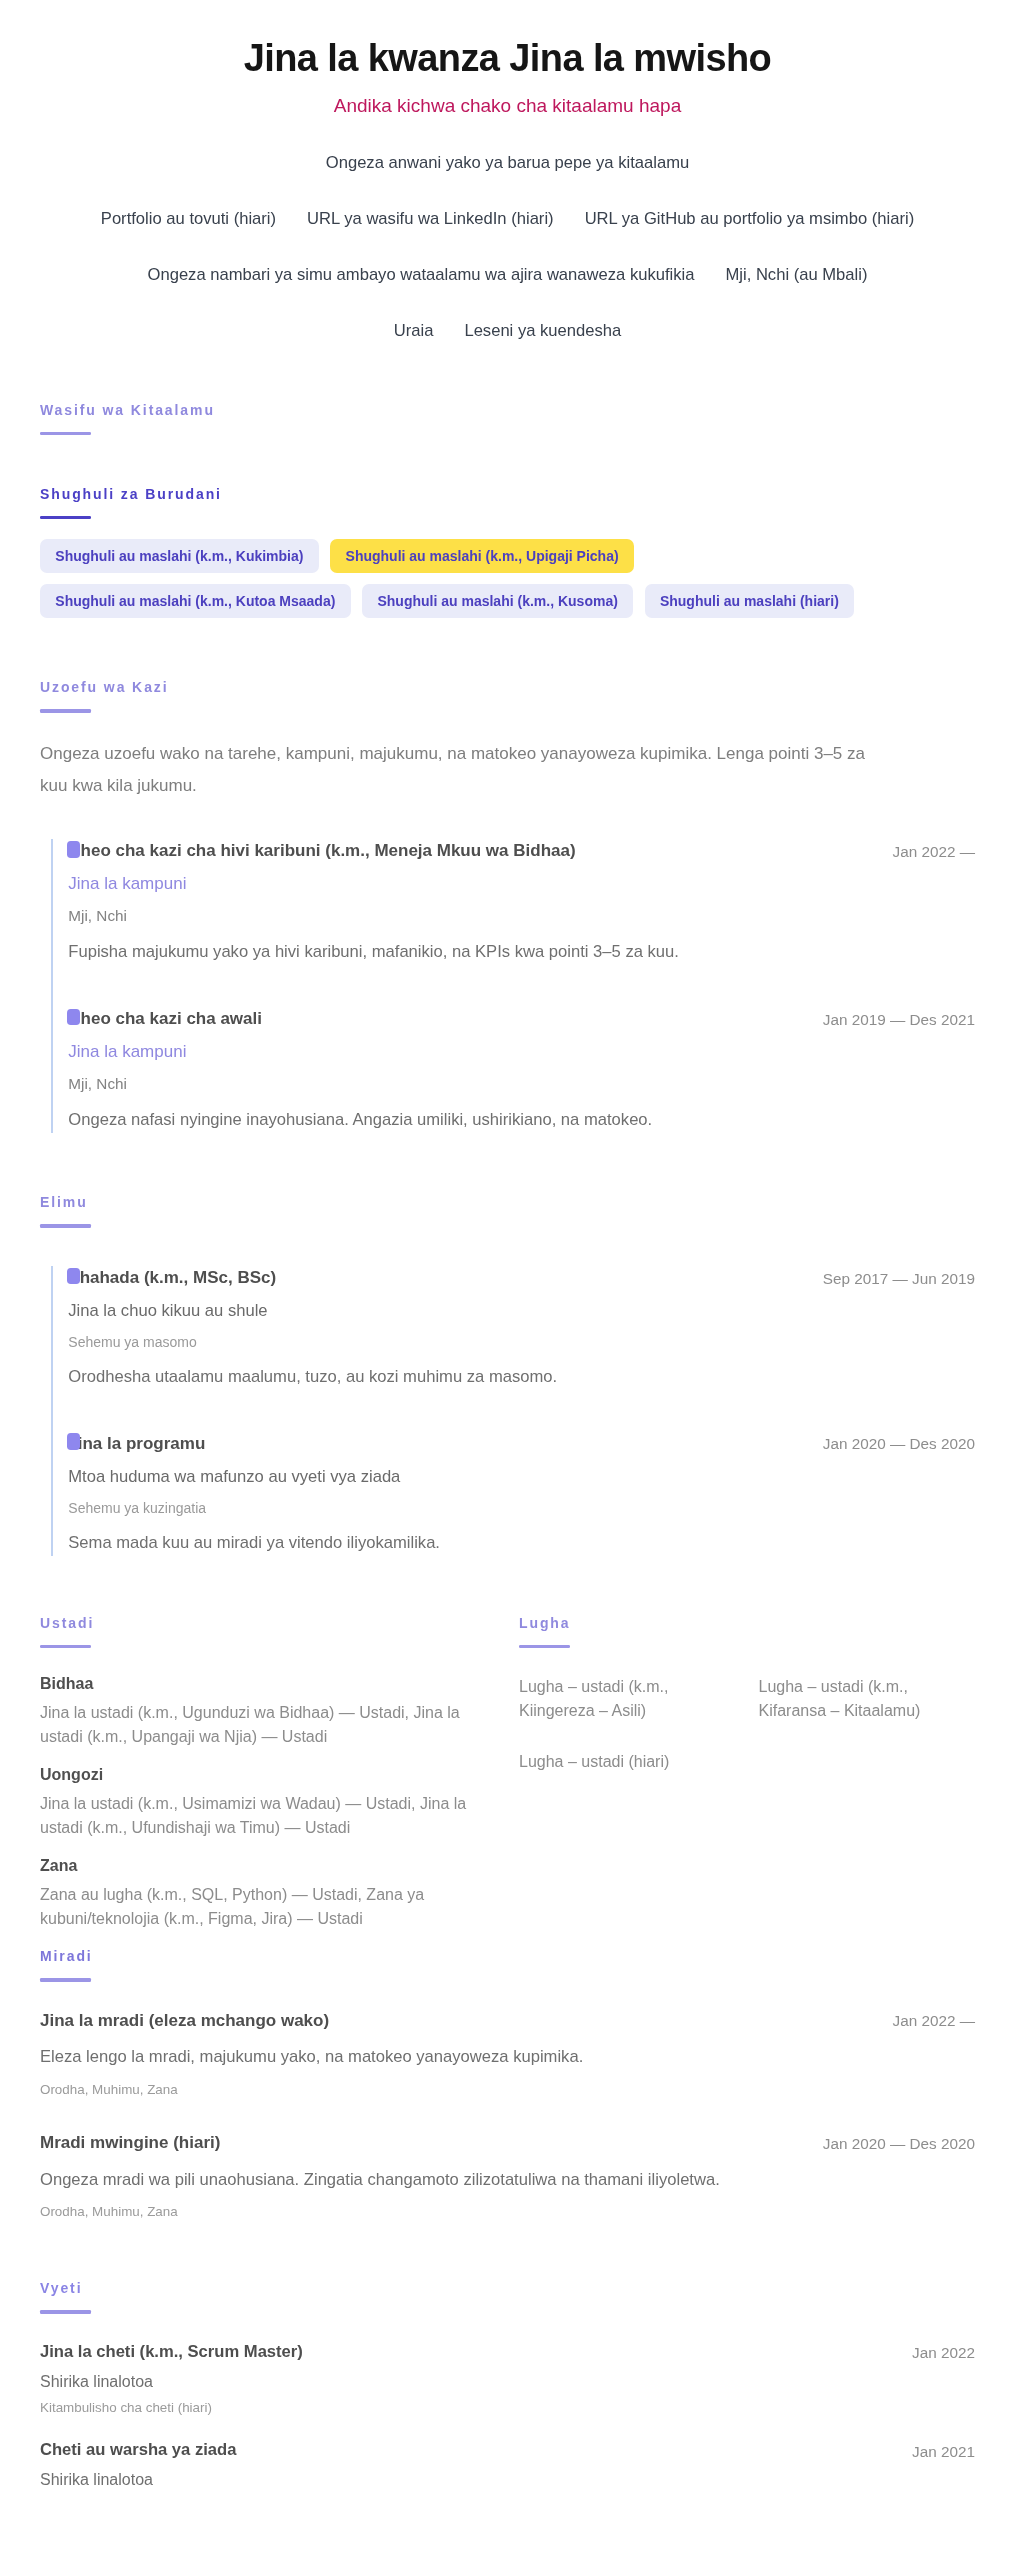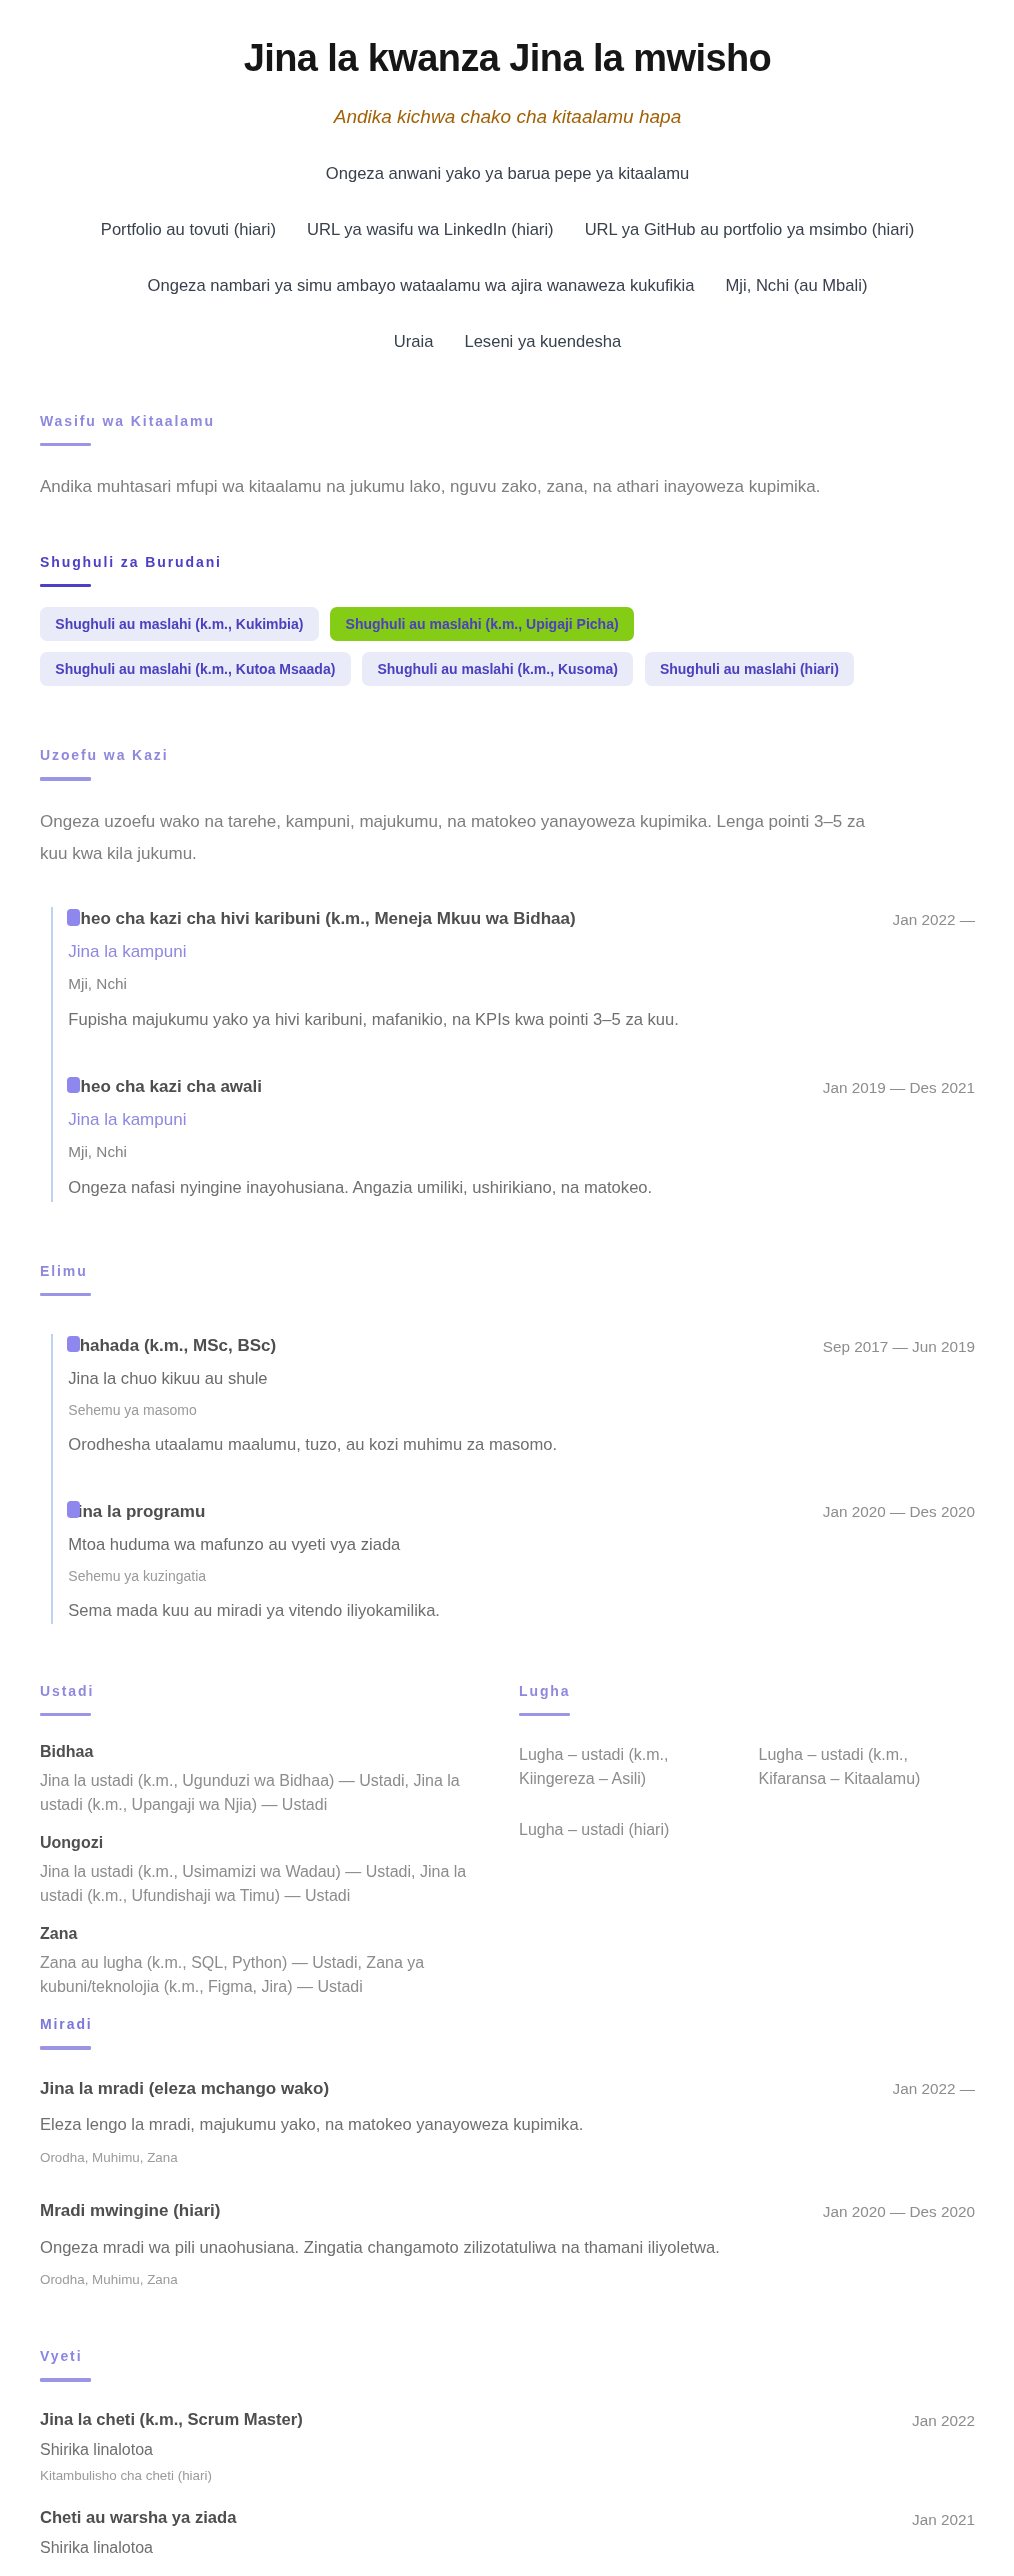--- a/index.html
+++ b/index.html
@@ -18,23 +18,22 @@
   .full-name {
     font-size: 38px;
     font-weight: 700;
     color: #161616;
     letter-spacing: -0.6px;
     margin: 0;
     line-height: 1.15;
   }
   .headline {
     font-size: 19px;
-    color: #a16207;
-    margin-top: 25px;
-    font-style: italic;
+    color: #be185d;
+    margin-top: 14px;
   }
   .contact-row {
     display: flex;
     justify-content: center;
     gap: 31px;
     font-size: 16.6px;
     color: #39414d;
     margin-top: 36px;
   }
   .contact-row.first { }
@@ -176,29 +175,28 @@
     </div>
     <div class="contact-row">
       <span>Uraia</span>
       <span>Leseni ya kuendesha</span>
     </div>
   </header>
 
   <section class="section">
     <h2 class="section-heading" style="color: rgb(143, 137, 222);">Wasifu wa Kitaalamu</h2>
     <div class="section-rule" style="background: rgb(155, 149, 230);"></div>
-    <p class="lead">Andika muhtasari mfupi wa kitaalamu na jukumu lako, nguvu zako, zana, na athari inayoweza kupimika.</p>
   </section>
 
   <section class="section section-hobbies">
     <h2 class="section-heading" style="color: rgb(75, 64, 198);">Shughuli za Burudani</h2>
     <div class="section-rule" style="background: rgb(75, 64, 198);"></div>
     <div class="pills">
       <span class="pill" style="color: rgb(76, 64, 191); background: rgb(233, 235, 249);">Shughuli au maslahi (k.m., Kukimbia)</span>
-      <span class="pill" style="color: rgb(76, 64, 191); background: #84cc16;">Shughuli au maslahi (k.m., Upigaji Picha)</span>
+      <span class="pill" style="color: rgb(76, 64, 191); background: #fde047;">Shughuli au maslahi (k.m., Upigaji Picha)</span>
       <span class="pill" style="color: rgb(76, 64, 191); background: rgb(233, 235, 249);">Shughuli au maslahi (k.m., Kutoa Msaada)</span>
       <span class="pill" style="color: rgb(76, 64, 191); background: rgb(233, 235, 249);">Shughuli au maslahi (k.m., Kusoma)</span>
       <span class="pill" style="color: rgb(76, 64, 191); background: rgb(233, 235, 249);">Shughuli au maslahi (hiari)</span>
     </div>
   </section>
 
   <section class="section">
     <h2 class="section-heading" style="color: rgb(143, 137, 222);">Uzoefu wa Kazi</h2>
     <div class="section-rule" style="background: rgb(155, 149, 230);"></div>
     <p class="lead">Ongeza uzoefu wako na tarehe, kampuni, majukumu, na matokeo yanayoweza kupimika. Lenga pointi 3–5 za kuu kwa kila jukumu.</p>

